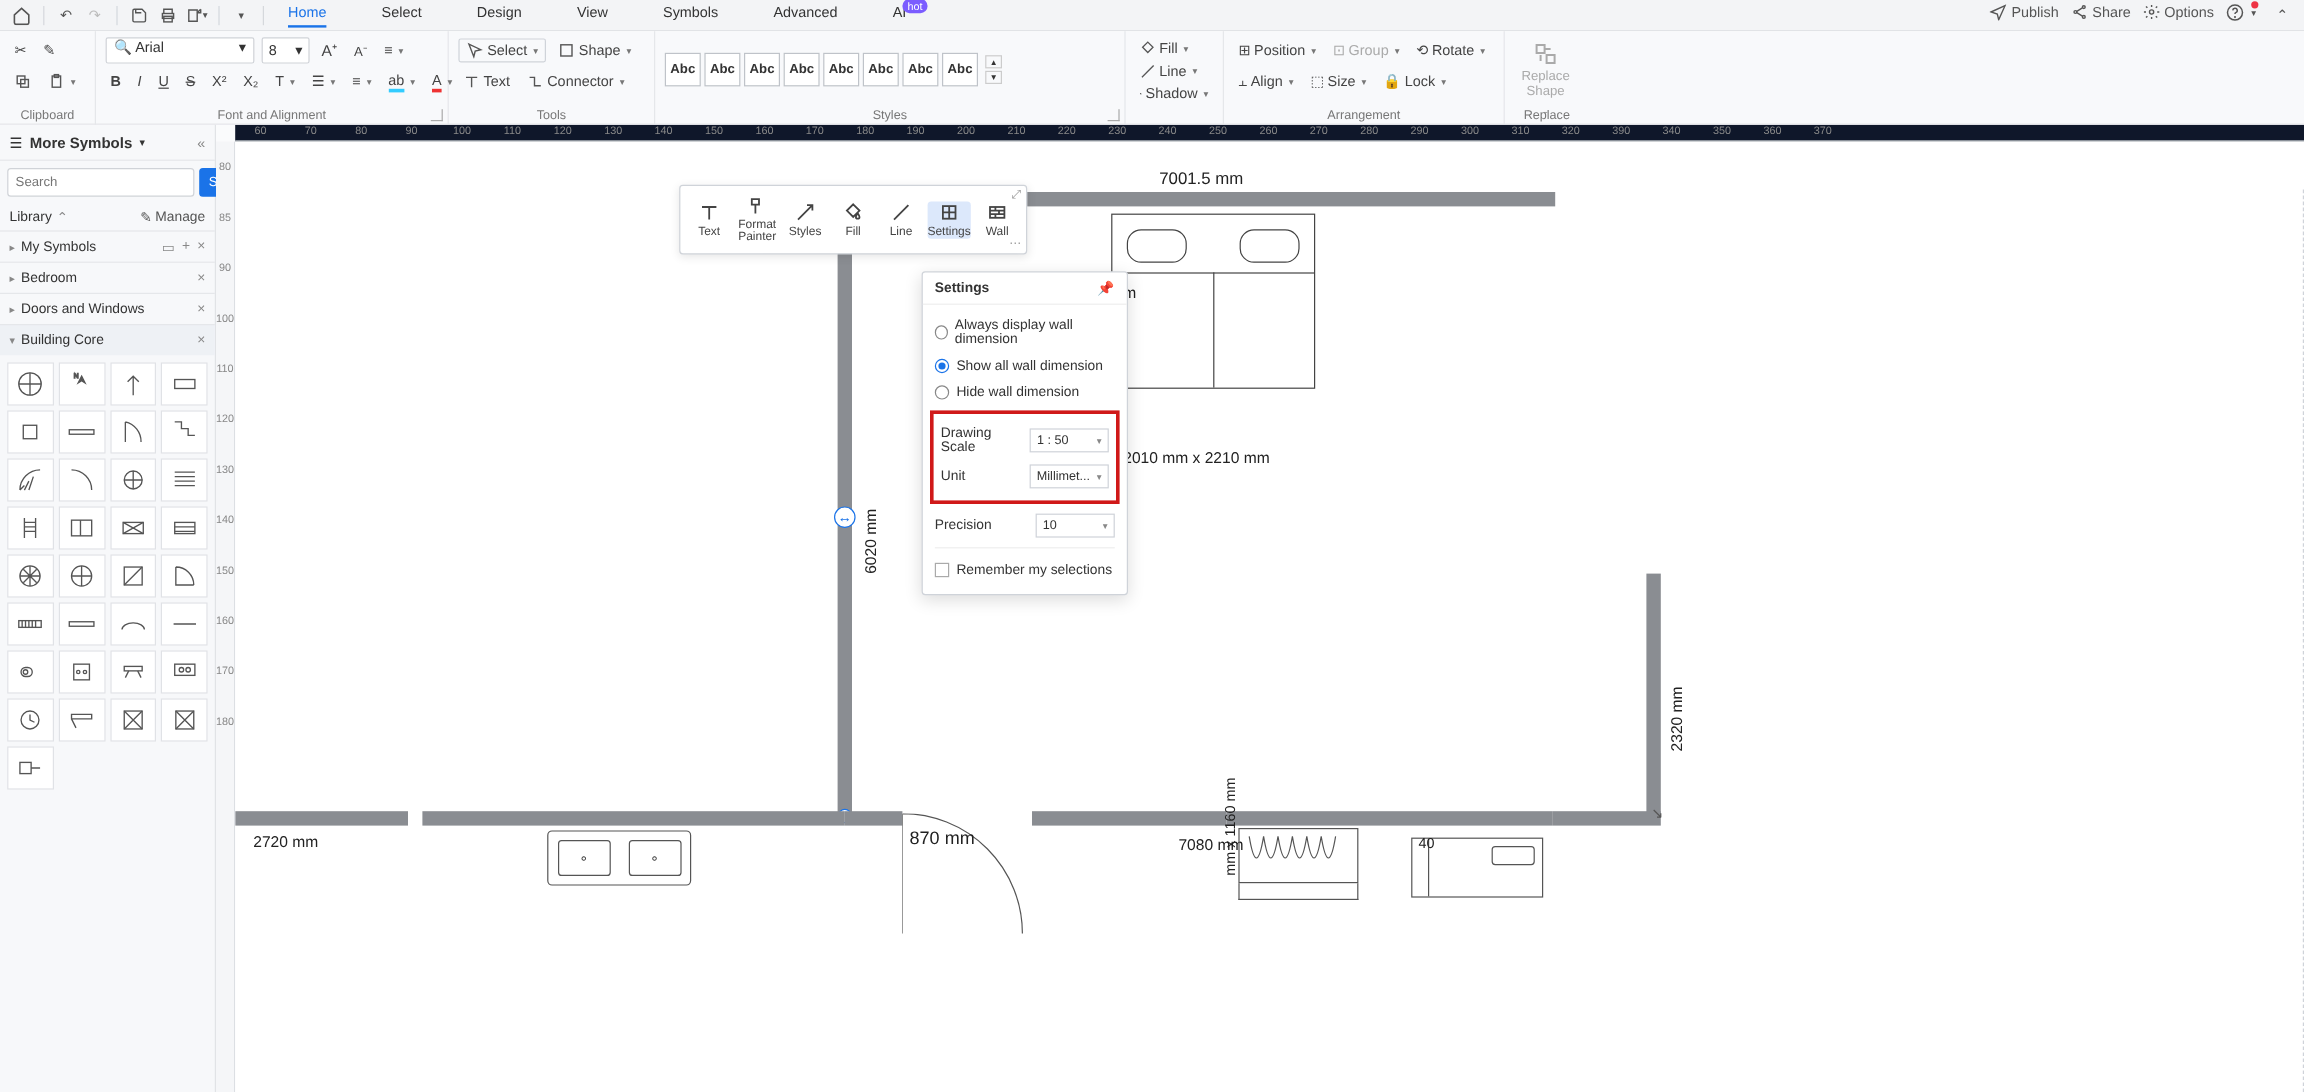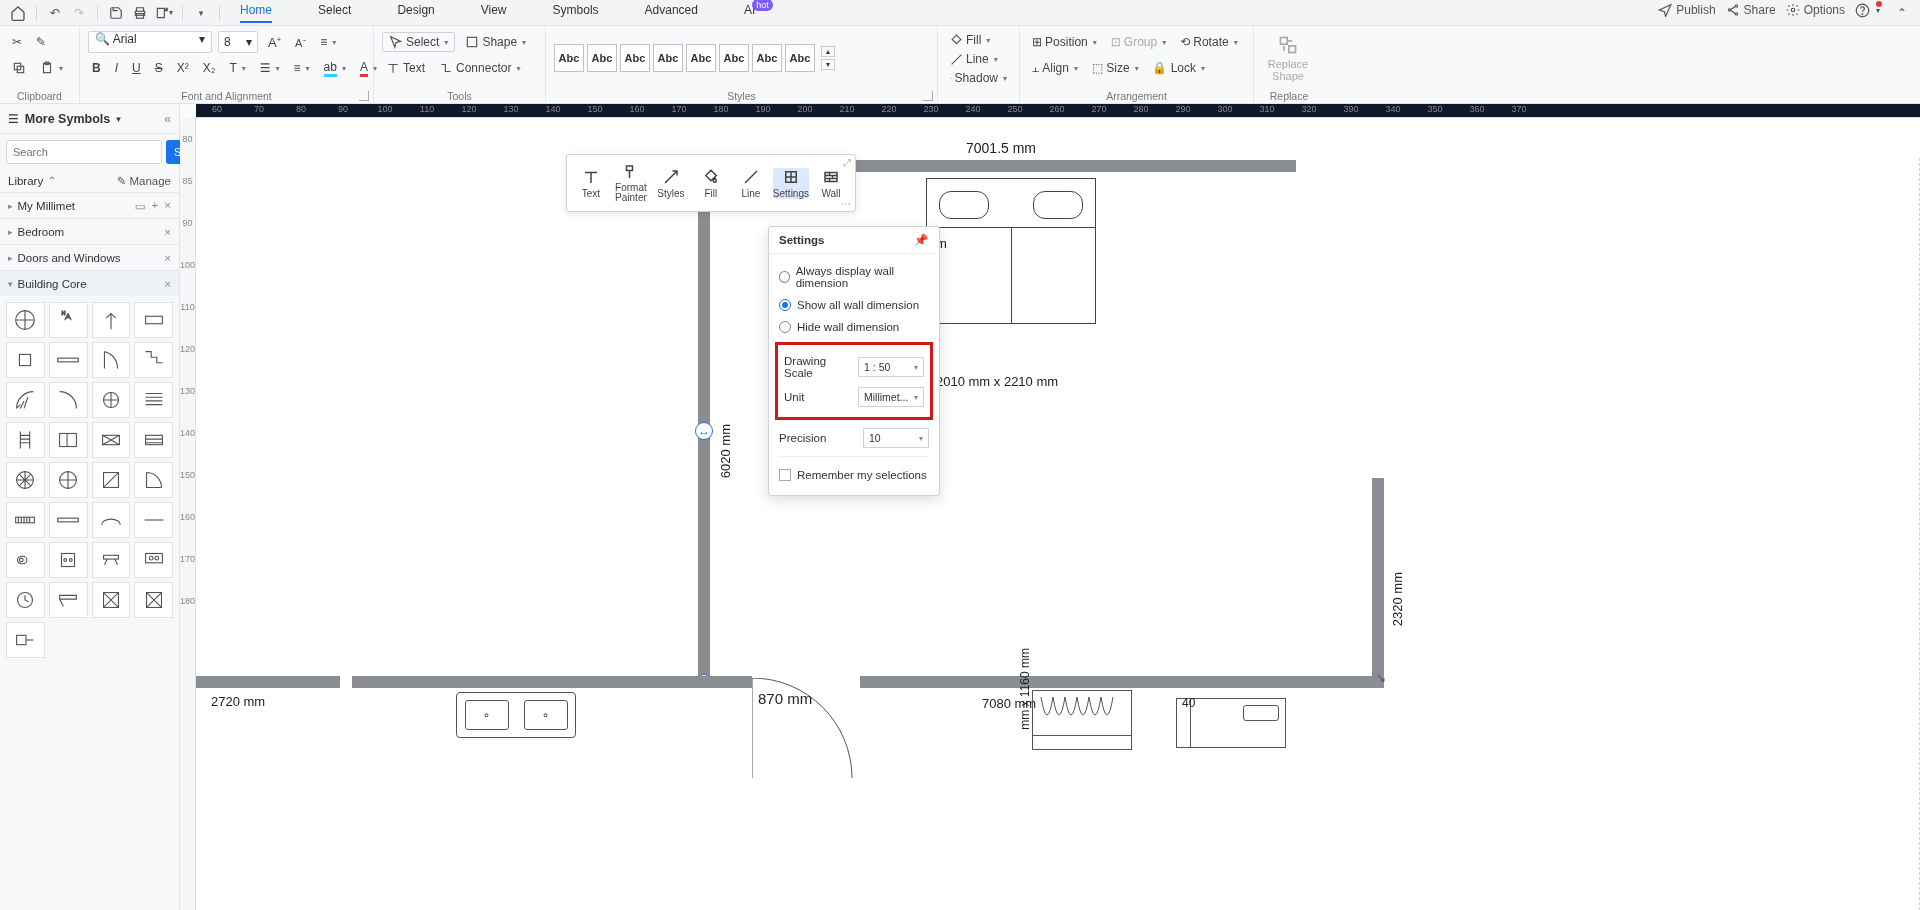--- a/index.html
+++ b/index.html
@@ -327,21 +327,21 @@
     <div class="sp-librow">
       <span>Library</span>
         <span class="chev">⌃</span>
       <span class="mg">
           <span>✎</span>
           <span>Manage</span>
         </span>
     </div>
     <div class="sp-cat">
         <span class="chv">▸</span>
-        <span>My Millimet</span>
+        <span>My Symbols</span>
         <span style="margin-left:auto;display:flex;gap:6px;color:#888">
           <span>▭</span>
           <span>+</span>
           <span class="x">×</span>
         </span>
       </div>
     <div class="sp-cat">
         <span class="chv">▸</span>
         <span>Bedroom</span>
         <span class="x">×</span>

